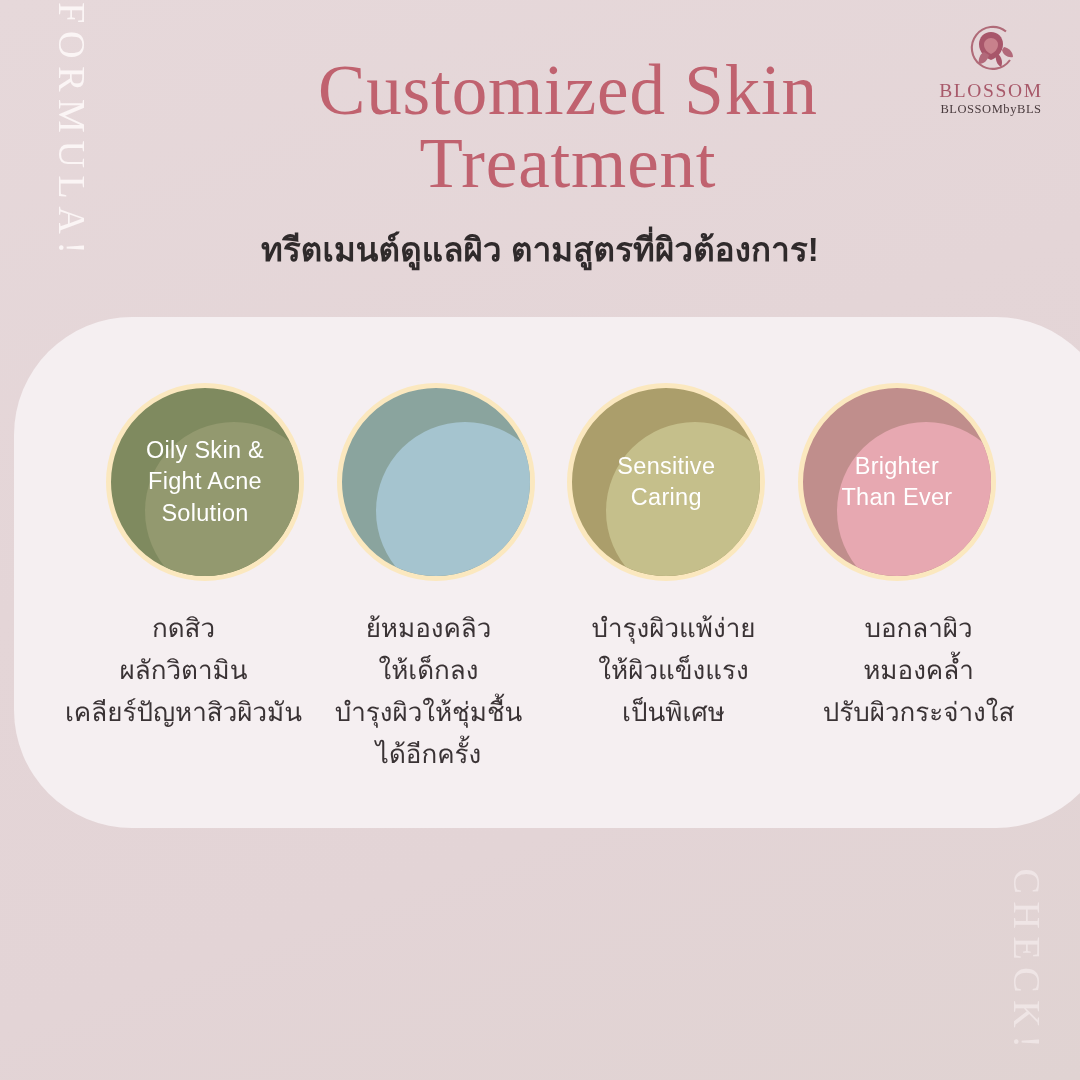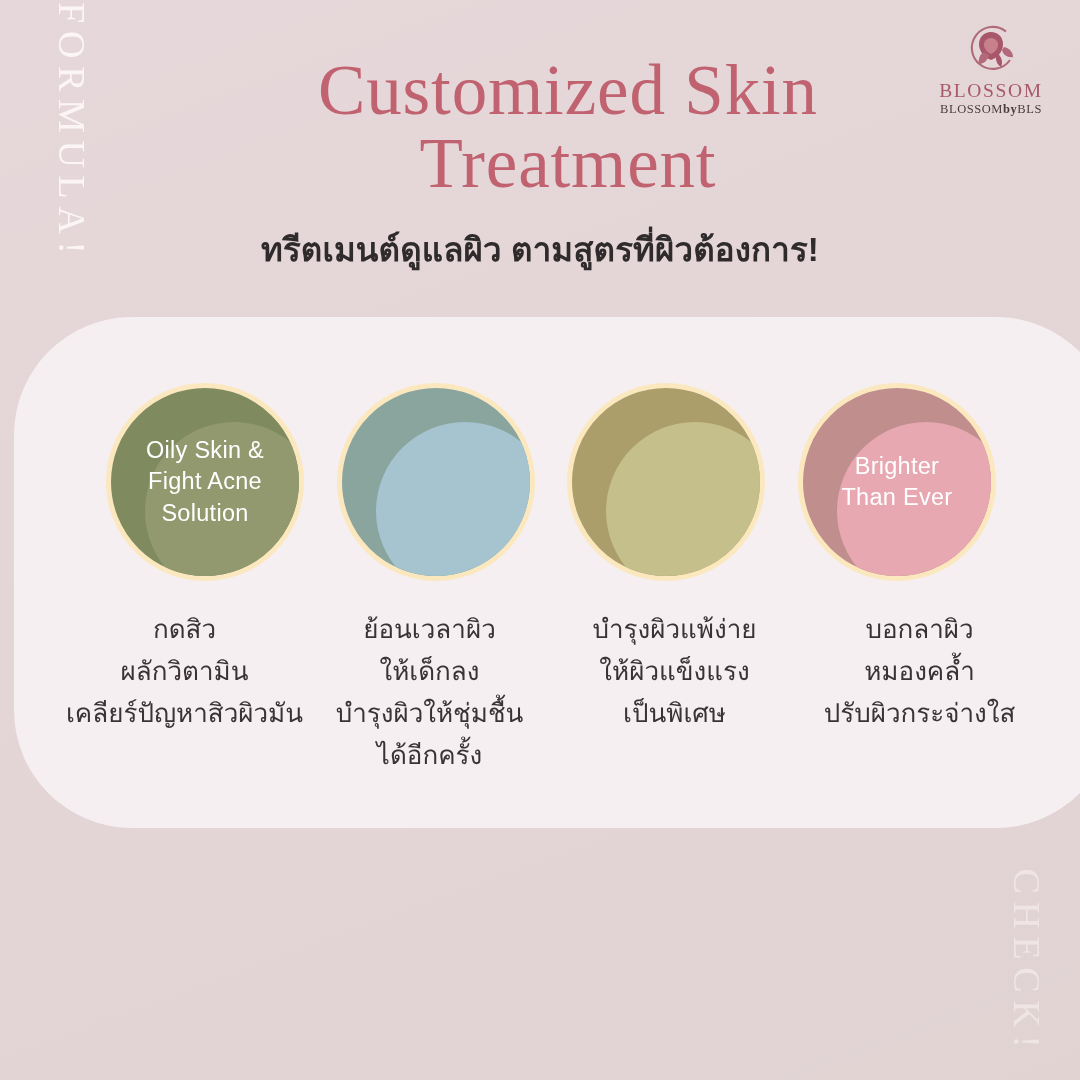--- a/index.html
+++ b/index.html
@@ -73,21 +73,21 @@
     line-height: 1.05;
   }
   #logo-sub {
     font-family: "Liberation Serif", serif;
     font-size: 12.5px;
     letter-spacing: 0.045em;
     color: #4a3b3e;
     line-height: 1.2;
     margin-top: 1px;
   }
-  #logo-sub .byline { font-weight: bold; }
+  #logo-sub .byline { font-weight: normal; }
 
   
   #title {
     position: absolute;
     left: 0;
     top: 54px;
     width: 1080px;
     text-align: center;
     font-family: "Liberation Serif", serif;
     font-size: 71px;
@@ -161,21 +161,22 @@
     white-space: pre-line;
   }
 
   
   #captions {
     position: absolute;
     left: 60px;
     top: 608px;
     width: 982px;
     display: flex;
-    justify-content: flex-end;
+    justify-content: center;
+    font-family: Liberation Serif, serif;
   }
   .caption {
     width: 245px;
     text-align: center;
     font-size: 26px;
     line-height: 1.62;
     color: #3a3335;
     white-space: pre-line;
   }
 </style>
@@ -214,33 +215,35 @@
       <div class="circle-blob" style="background-color: rgb(147, 153, 111);"></div>
       <div class="circle-label">Oily Skin &amp;
 Fight Acne
 Solution</div>
     </div>
     <div class="circle" style="background-color: rgb(138, 164, 158); border-color: rgb(251, 232, 191);">
       <div class="circle-blob" style="background-color: rgb(165, 196, 207);"></div>
     </div>
     <div class="circle" style="background-color: rgb(171, 158, 107); border-color: rgb(251, 232, 191);">
       <div class="circle-blob" style="background-color: rgb(197, 191, 139);"></div>
+      <div class="circle-label">Sensitive
+Caring</div>
     </div>
     <div class="circle" style="background-color: rgb(192, 142, 140); border-color: rgb(251, 232, 191);">
       <div class="circle-blob" style="background-color: rgb(231, 168, 177);"></div>
       <div class="circle-label">Brighter
 Than Ever</div>
     </div>
   </div>
 
   <div id="captions">
     <div class="caption">กดสิว
 ผลักวิตามิน
 เคลียร์ปัญหาสิวผิวมัน</div>
-    <div class="caption">ย้อนเวลาผิว
+    <div class="caption">ย้หมองคลิว
 ให้เด็กลง
 บำรุงผิวให้ชุ่มชื้น
 ได้อีกครั้ง</div>
     <div class="caption">บำรุงผิวแพ้ง่าย
 ให้ผิวแข็งแรง
 เป็นพิเศษ</div>
     <div class="caption">บอกลาผิว
 หมองคล้ำ
 ปรับผิวกระจ่างใส</div>
   </div>

